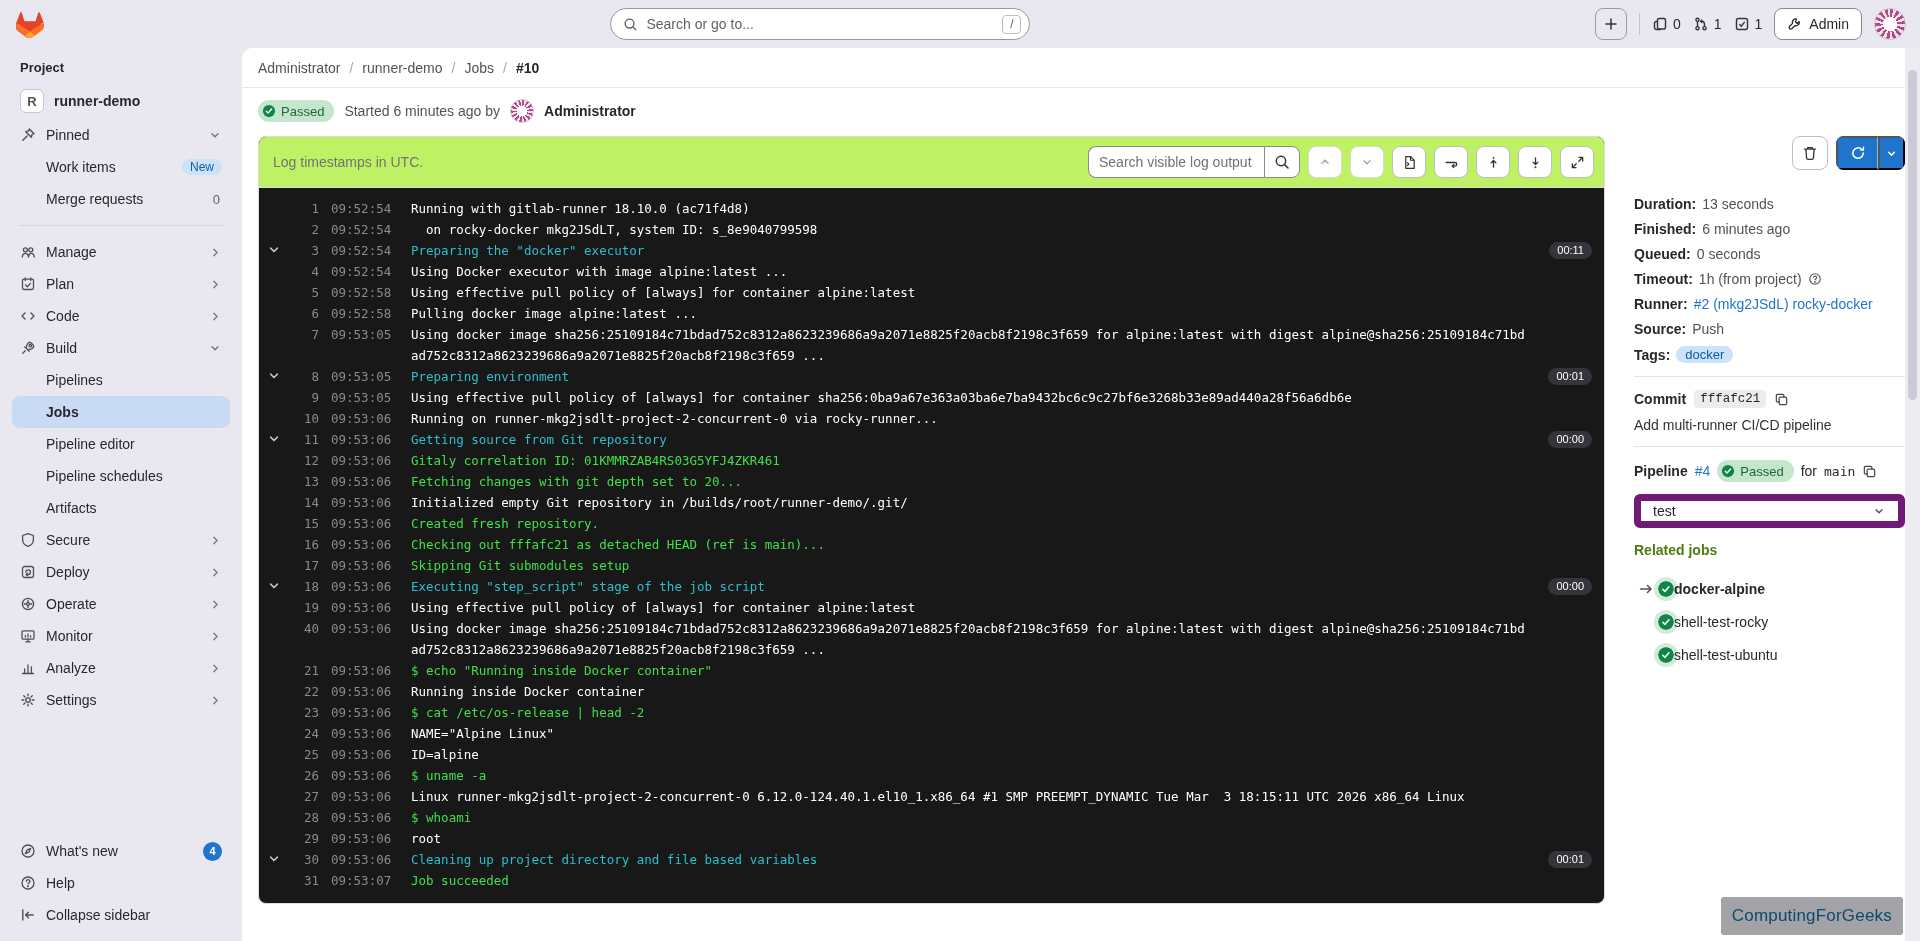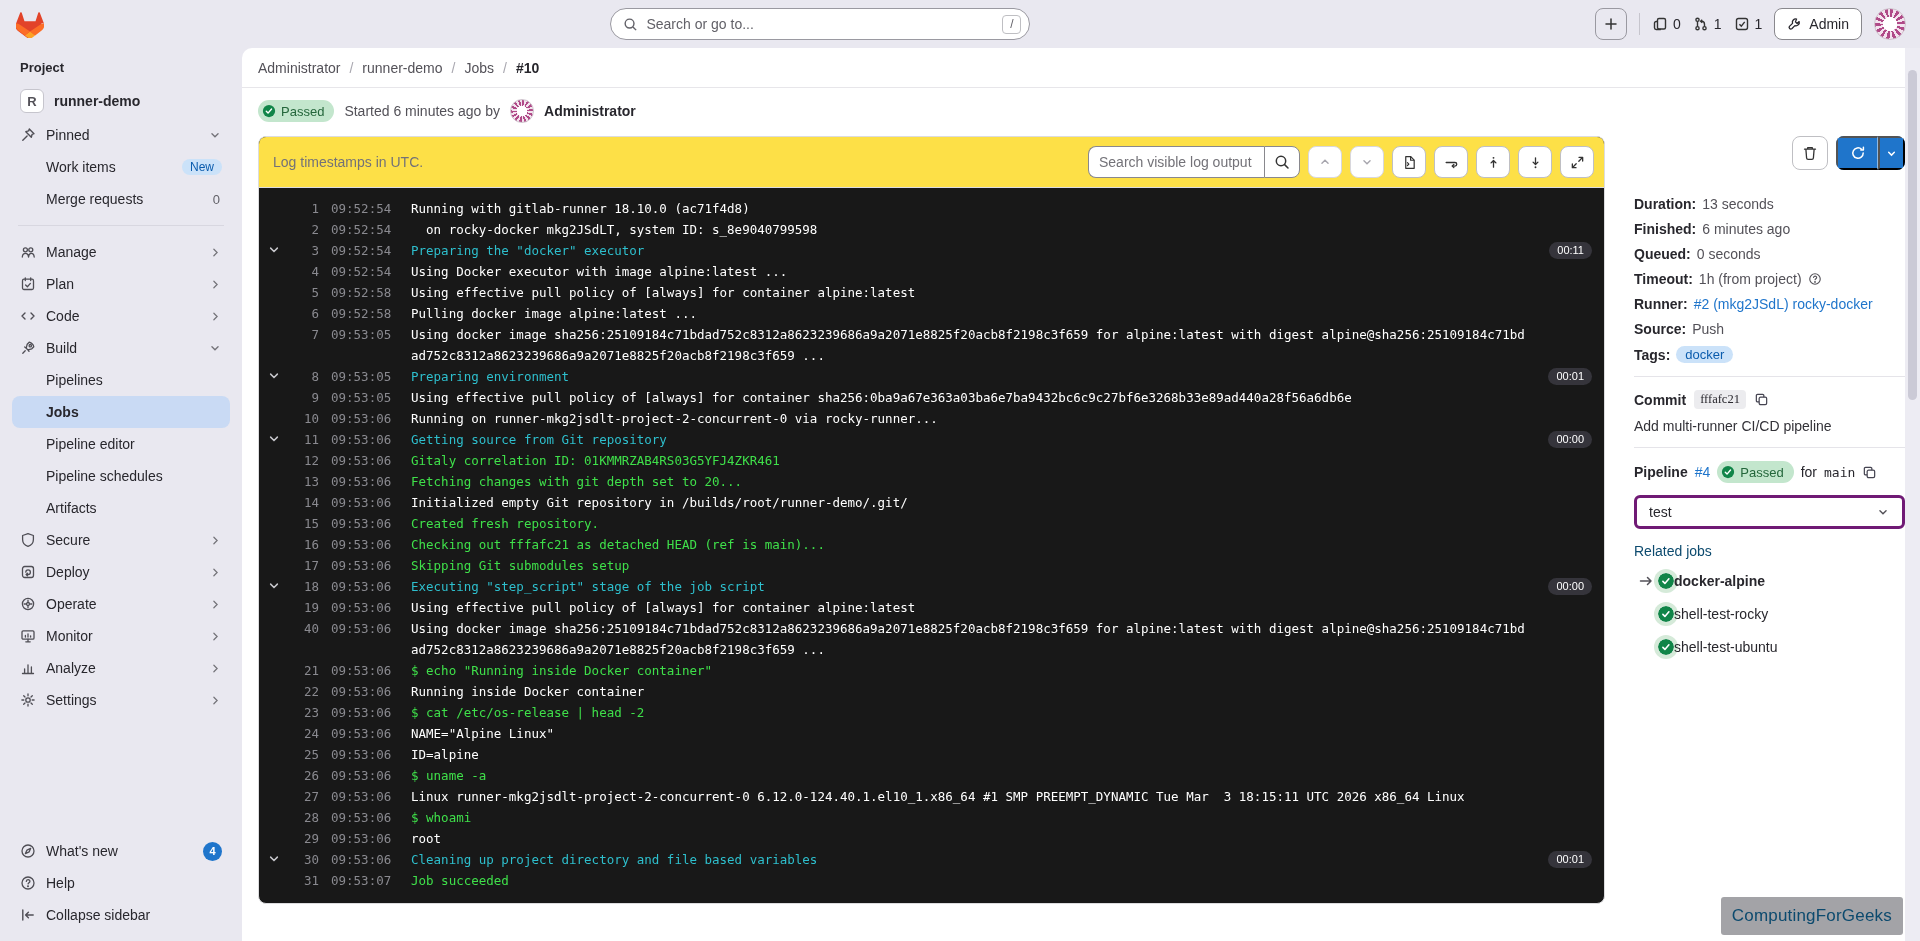--- a/index.html
+++ b/index.html
@@ -58,21 +58,21 @@
   .crumb-last{color:#28272d;font-weight:600}
   .crumb-sep{color:#a9a8b0}
   .job-status-row{display:flex;align-items:center;gap:10px;padding:11px 16px 9px;font-size:14px;color:#535158}
   .badge-passed{display:inline-flex;align-items:center;gap:5px;background:#c3e6cd;color:#24663b;border-radius:12px;padding:0 10px 0 4px;font-size:13px;height:22px}
   .author{font-weight:600;color:#28272d}
 
   
   .content{display:flex;padding:4px 15px 0 16px;gap:29px;align-items:flex-start}
   .log-col{flex:1;min-width:0}
   .log-card{border:1px solid #dcdcde;border-radius:8px;overflow:hidden;background:#181818}
-  .log-head{display:flex;align-items:center;justify-content:space-between;background:#fde047;border-bottom:1px solid #dcdcde;padding:9px 10px}
+  .log-head{display:flex;align-items:center;justify-content:space-between;background:#bef264;border-bottom:1px solid #dcdcde;padding:9px 10px}
   .log-note{color:#737278;font-size:14px;padding-left:4px}
   .head-tools{display:flex;gap:8px;align-items:center}
   .search-group{display:flex}
   .search-group input{width:176px;height:32px;border:1px solid #89888d;border-right:none;border-radius:8px 0 0 8px;padding:0 10px;font-size:14px;color:#333;background:#fff;outline:none;font-family:"Liberation Sans",sans-serif}
   .search-group input::placeholder{color:#737278}
   .sbtn{width:36px;height:32px;border:1px solid #89888d;border-radius:0 8px 8px 0;background:#fff;display:flex;align-items:center;justify-content:center;color:#333;cursor:pointer}
   .tool-btn{width:34px;height:32px;border:1px solid #bfbfc3;border-radius:8px;background:#fff;display:flex;align-items:center;justify-content:center;color:#333;cursor:pointer}
   .tool-btn.dim{color:#a7a6ae;border-color:#d8d7dc}
 
   .log-body{padding:10px 0 12px;font-family:"DejaVu Sans Mono",monospace;font-size:12.5px;line-height:21px;color:#fff}
@@ -94,28 +94,28 @@
   .seg1{width:42px;height:34px;background:#1f75cb;color:#fff;display:flex;align-items:center;justify-content:center;border-right:1px solid rgba(255,255,255,.5);cursor:pointer}
   .seg2{width:27px;height:34px;background:#1f75cb;color:#fff;display:flex;align-items:center;justify-content:center;cursor:pointer}
   .details{margin-top:26px;font-size:14px}
   .drow{display:flex;align-items:center;gap:6px;margin-bottom:9px;color:#535158}
   .dlabel{font-weight:700;color:#28272d}
   .dlink{color:#1f75cb;cursor:pointer}
   .tagbadge{background:#cbe2f9;color:#0b5cad;border-radius:10px;padding:1px 9px;font-size:13px;cursor:pointer}
   .help-ic{color:#535158;cursor:pointer}
   .hr{height:1px;background:#e5e4e9;margin:13px 0}
   .commit-row{display:flex;align-items:center;gap:8px}
-  .sha-chip{font-family:Liberation Serif, serif;font-size:12.5px;background:#ececef;border-radius:4px;padding:2px 6px;color:#28272d}
+  .sha-chip{font-family:Liberation Mono, monospace;font-size:12.5px;background:#ececef;border-radius:4px;padding:2px 6px;color:#28272d}
   .copy-ic{color:#454451;cursor:pointer}
   .commit-msg{margin-top:9px;color:#333238}
   .pipe-row{display:flex;align-items:center;gap:7px;flex-wrap:wrap}
   .mono{font-family:"DejaVu Sans Mono",monospace;font-size:13px}
-  .stage-dd{margin-top:12px;height:34px;border:3px solid #701a75;border-radius:6px;display:flex;align-items:center;justify-content:space-between;padding:0 12px;background:#fff;cursor:pointer}
+  .stage-dd{margin-top:12px;height:34px;border:7px solid #701a75;border-radius:6px;display:flex;align-items:center;justify-content:space-between;padding:0 12px;background:#fff;cursor:pointer}
   .stage-dd .chev{color:#535158}
-  .rel-head{font-weight:400;margin:14px 0 5px;color:#0c4a6e}
+  .rel-head{font-weight:700;margin:14px 0 14px;color:#4d7c0f}
   .rj-row{display:flex;align-items:center;gap:0;height:33px;padding-left:4px;cursor:pointer}
   .rj-arrow{width:20px;flex:0 0 20px;color:#535158;visibility:hidden}
   .rj-row.current .rj-arrow{visibility:visible}
   .rj-icon{width:16px;height:16px;border-radius:50%;box-shadow:0 0 0 4px #d5ead9}
   .rj-name{font-size:14px;color:#28272d}
   .rj-row.current .rj-name{font-weight:700}
 
   
   .scroll-track{position:absolute;right:0;top:48px;bottom:0;width:15px;background:#edecf3}
   .scroll-thumb{position:absolute;right:3px;top:70px;width:9px;height:330px;background:#cbcad6;border-radius:5px;cursor:grab}

